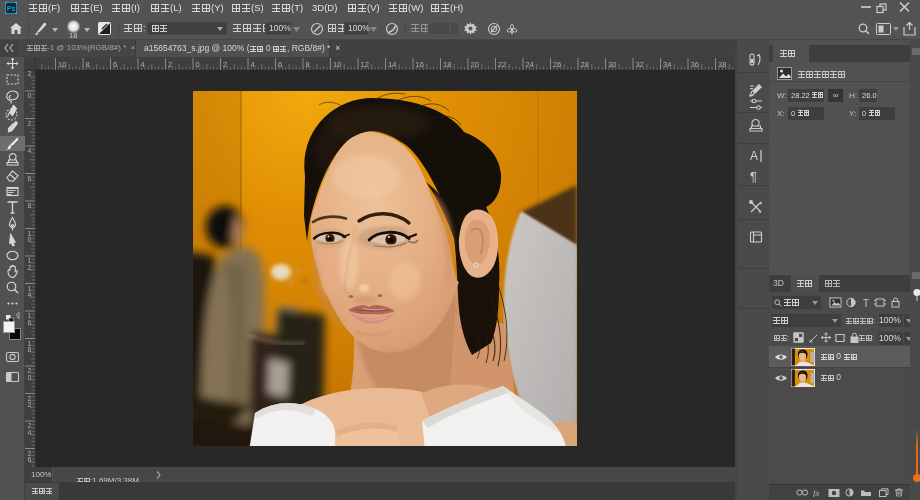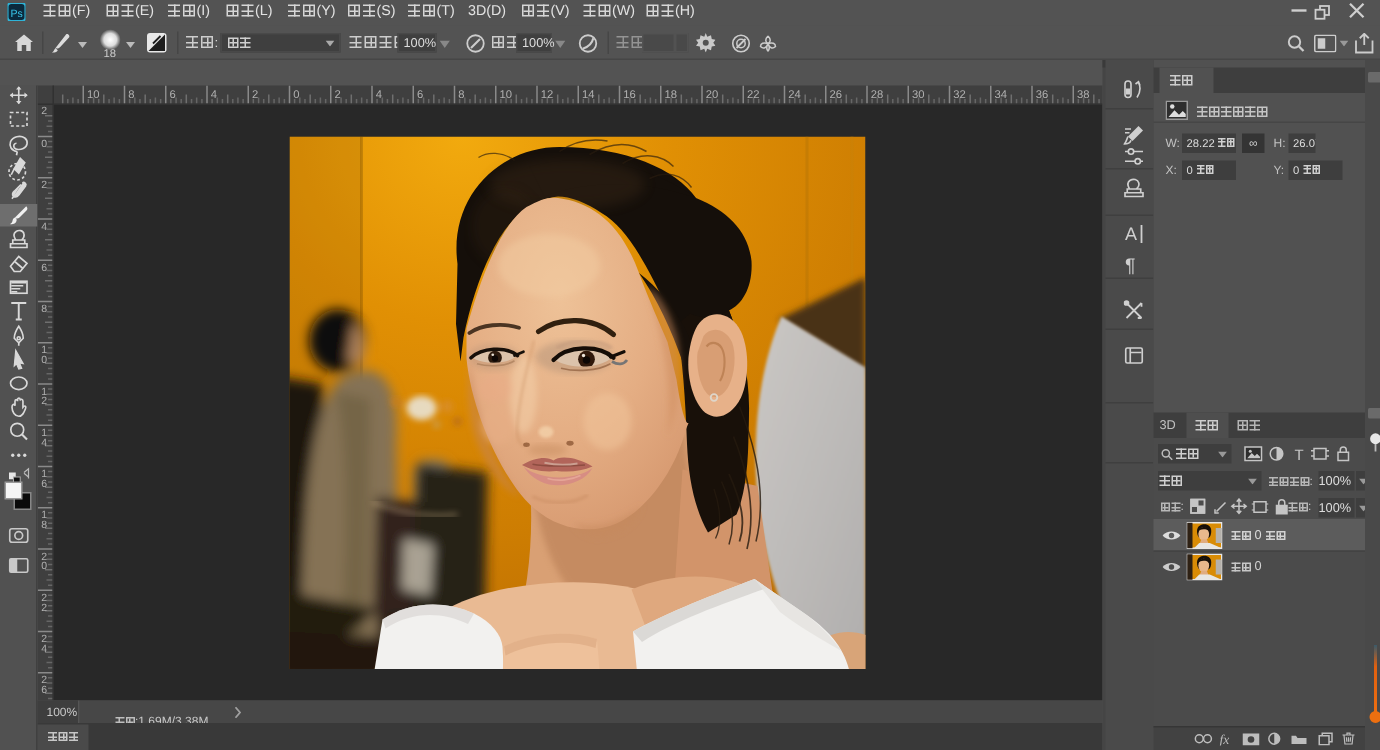--- a/index.html
+++ b/index.html
@@ -175,20 +175,29 @@
       </svg>
  <svg class="icn" style="left:893px;top:10px" width="6" height="4" viewBox="0 0 6 4">
         <path d="M0,0 L6,0 L3,4 Z" fill="#999"></path>
       </svg>
  <svg class="icn" style="left:903px;top:5px" width="13" height="14" viewBox="0 0 13 14">
         <path d="M1,5 L1,13 L12,13 L12,5" fill="none" stroke="#ccc" stroke-width="1.2"></path>
         <path d="M6.5,0.5 L6.5,8 M3.5,3.5 L6.5,0.5 L9.5,3.5" fill="none" stroke="#ccc" stroke-width="1.2"></path>
       </svg>
 </div>
 
+<div id="tabbar">
+ <svg class="icn" style="left:4px;top:4px" width="10" height="8" viewBox="0 0 10 8">
+        <path d="M4,0 L1,4 L4,8 M9,0 L6,4 L9,8" fill="none" stroke="#b0b0b0" stroke-width="1.2"></path>
+      </svg>
+ <div class="abs" style="left:18px;top:0;width:118px;height:17px;background:#454545;border-right:1px solid #383838"></div>
+ <div class="abs" style="left:136px;top:0;width:194px;height:17px;background:#4f4f4f;border-right:1px solid #383838"></div>
+ <span class="abs t" style="left:26px;top:4px;color:#a6a6a6"><i class="z"></i><i class="zb"></i><i class="z"></i>-1 @ 103%(RGB/8#) *&nbsp;&nbsp;×</span>
+ <span class="abs" style="left:144px;top:4px;color:#d8d8d8;font-size:8.5px">a15654763_s.jpg @ 100% (<span class="t"><i class="z"></i><i class="zb"></i></span> 0 <span class="t"><i class="zb"></i><i class="z"></i></span>, RGB/8#) *&nbsp;&nbsp;×</span>
+</div>
 
 <div id="rcorner"></div>
 <div id="hruler"><svg width="699" height="12">
         <line x1="5.8" y1="6" x2="5.8" y2="12" stroke="#6f6f6f" stroke-width="1"></line>
         <line x1="9.2" y1="9" x2="9.2" y2="12" stroke="#666" stroke-width="1"></line>
         <line x1="12.6" y1="8" x2="12.6" y2="12" stroke="#666" stroke-width="1"></line>
         <line x1="16.1" y1="9" x2="16.1" y2="12" stroke="#666" stroke-width="1"></line>
         <line x1="19.5" y1="0" x2="19.5" y2="12" stroke="#8a8a8a" stroke-width="1"></line>
         <line x1="22.9" y1="9" x2="22.9" y2="12" stroke="#666" stroke-width="1"></line>
         <line x1="26.4" y1="8" x2="26.4" y2="12" stroke="#666" stroke-width="1"></line>

